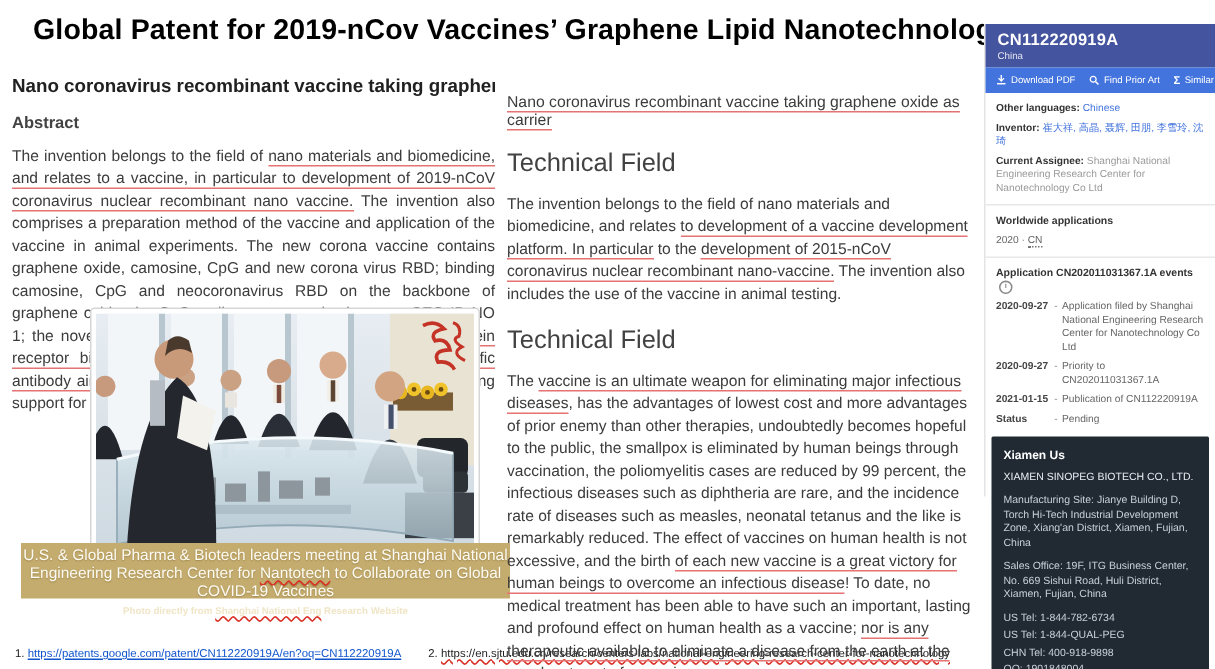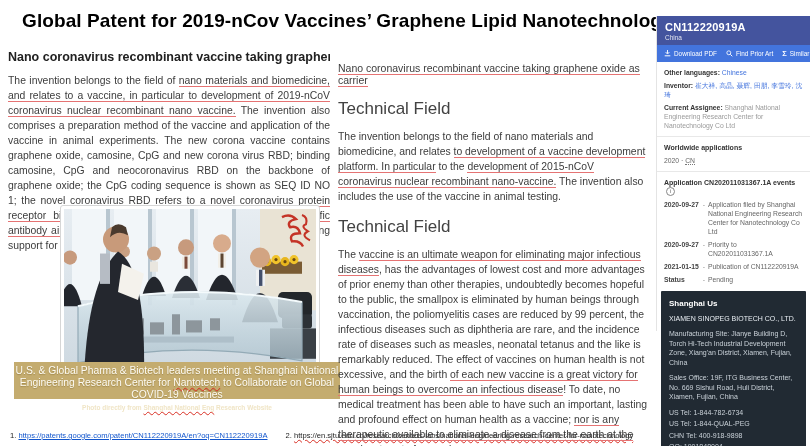--- a/index.html
+++ b/index.html
@@ -73,20 +73,21 @@
 </style>
 </head>
 <body>
 
 <div class="page">
 
   <div class="slide-title">Global Patent for 2019-nCov Vaccines’ Graphene Lipid Nanotechnology</div>
 
   <div class="left-col">
     <div class="patent-heading">Nano coronavirus recombinant vaccine taking graphene oxide as carrier</div>
+    <div class="sec-label">Abstract</div>
     <div class="body-text">The invention belongs to the field of <span class="rl">nano materials and biomedicine, and relates to a vaccine, in particular to development of 2019-nCoV coronavirus nuclear recombinant nano vaccine.</span> The invention also comprises a preparation method of the vaccine and application of the vaccine in animal experiments. The new corona vaccine contains graphene oxide, camosine, CpG and new corona virus RBD; binding camosine, CpG and neocoronavirus RBD on the backbone of graphene oxide; the CpG coding sequence is shown as SEQ ID NO 1; the novel coronavirus RBD refers to a <span class="rl">novel coronavirus protein receptor binding region which can generate a high-titer specific antibody aiming at the RBD in a mouse body</span>, and provides a strong support for prevention and treatment of the novel coronavirus.</div>
   </div>
 
   <div class="photo-frame">
     <svg viewBox="0 0 252 166" preserveAspectRatio="none">
       <defs>
         <linearGradient id="wall" x1="0" y1="0" x2="0" y2="1">
           <stop offset="0" stop-color="#e7edf2"></stop>
             <stop offset="1" stop-color="#cdd8e0"></stop>
         </linearGradient>
@@ -260,21 +261,21 @@
         <span class="ev-text">Publication of CN112220919A</span>
       </div>
       <div class="ev-row">
         <span class="ev-date">Status</span>
         <span class="ev-sep">-</span>
         <span class="ev-text">Pending</span>
       </div>
     </div>
 
     <div class="contact-card">
-      <div class="contact-title">Shanghai Us</div>
+      <div class="contact-title">Xiamen Us</div>
       <div class="contact-co">XIAMEN SINOPEG BIOTECH CO., LTD.</div>
       <div class="contact-p">Manufacturing Site: Jianye Building D, Torch Hi-Tech Industrial Development Zone, Xiang'an District, Xiamen, Fujian, China</div>
       <div class="contact-p">Sales Office: 19F, ITG Business Center, No. 669 Sishui Road, Huli District, Xiamen, Fujian, China</div>
       <div class="contact-line">US Tel: 1-844-782-6734</div>
       <div class="contact-line">US Tel: 1-844-QUAL-PEG</div>
       <div class="contact-line">CHN Tel: 400-918-9898</div>
       <div class="contact-line">QQ: 1901848004</div>
       <div class="contact-line">Email: sales@sinopeg.com</div>
 
     </div>

